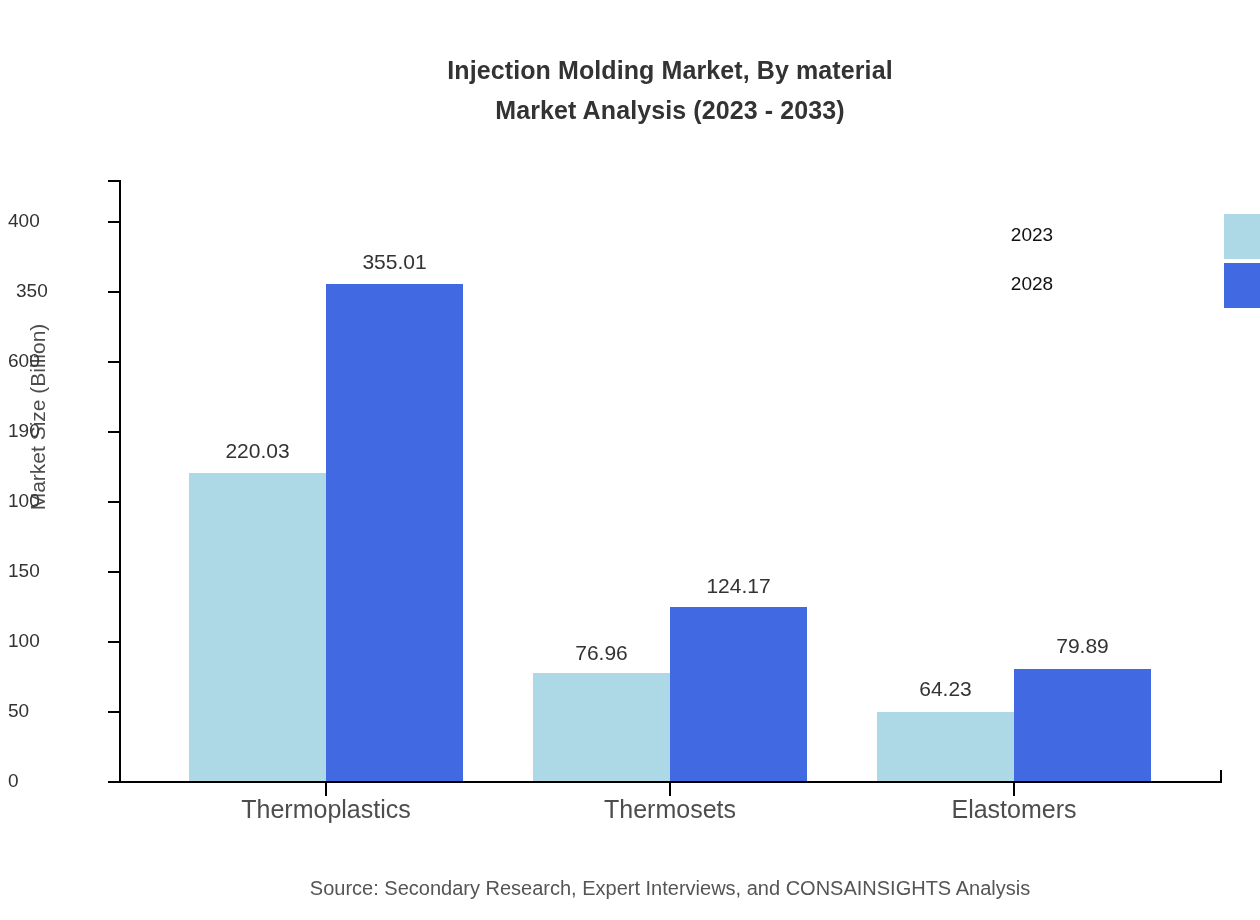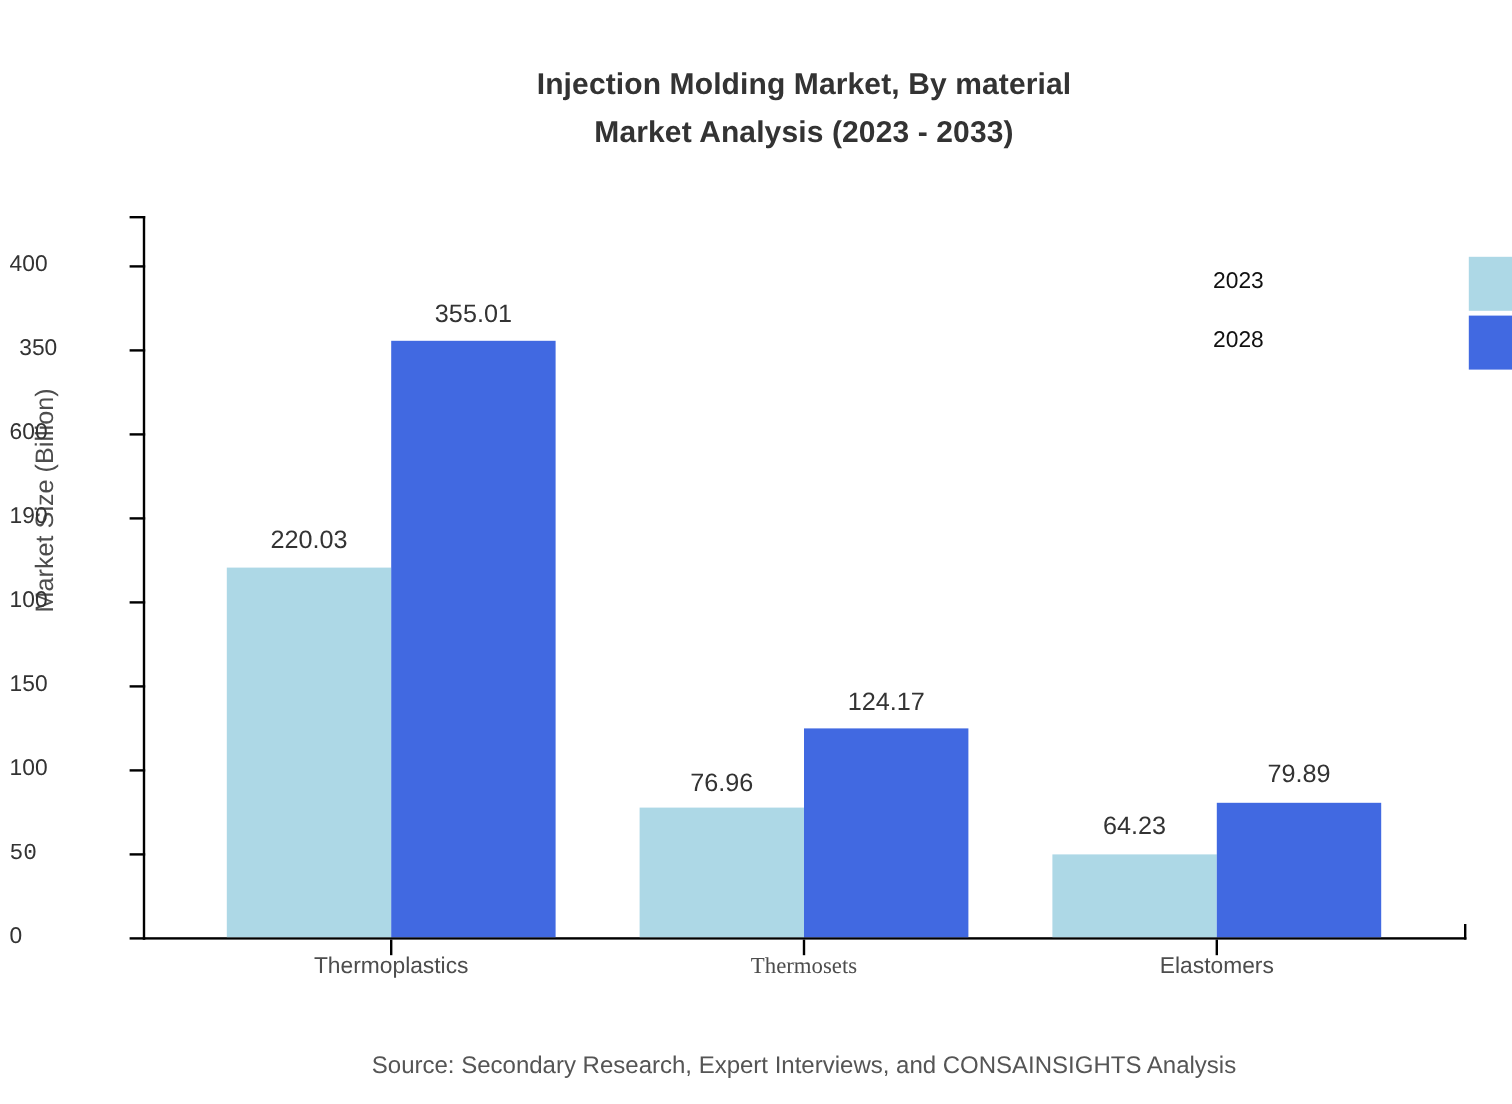--- a/index.html
+++ b/index.html
@@ -90,21 +90,21 @@
   .xtick {
     position: absolute;
     top: 783px;
     width: 2px;
     height: 13px;
     background: #000000;
   }
   .xtick-label {
     position: absolute;
     top: 795px;
-    font-size: 19px;
+    font-size: 25px;
     color: #4d4d4d;
     text-align: center;
     white-space: nowrap;
   }
 
   
   .bar {
     position: absolute;
     bottom: 139px; 
   }
@@ -175,21 +175,21 @@
 
   <div class="axis-y-spine"></div>
   <div class="axis-y-captop"></div>
   <div class="axis-x-spine"></div>
   <div class="axis-x-capend"></div>
 
   <div class="ytick" style="top:781px;"></div>
   <div class="ytick-label" style="left:8px; top:770px; width:92px;">0</div>
 
   <div class="ytick" style="top:711px;"></div>
-  <div class="ytick-label" style="left:8px; top:700px; width:92px;font-family:Liberation Mono, monospace;">50</div>
+  <div class="ytick-label" style="left:8px; top:700px; width:92px;">50</div>
 
   <div class="ytick" style="top:641px;"></div>
   <div class="ytick-label" style="left:8px; top:630px; width:92px;">100</div>
 
   <div class="ytick" style="top:571px;"></div>
   <div class="ytick-label" style="left:8px; top:560px; width:92px;">150</div>
 
   <div class="ytick" style="top:501px;"></div>
   <div class="ytick-label" style="left:8px; top:490px; width:92px;">100</div>
 
@@ -214,21 +214,21 @@
   <div class="xtick" style="left:325px;"></div>
   <div class="xtick-label" style="left:166px; width:320px;">Thermoplastics</div>
 
   <div class="bar s2023" style="left:533px; width:137px; height:108px;"></div>
   <div class="bar-label" style="left:521px; top:641px; width:161px;">76.96</div>
 
   <div class="bar s2033" style="left:670px; width:137px; height:174px;"></div>
   <div class="bar-label" style="left:658px; top:574px; width:161px;">124.17</div>
 
   <div class="xtick" style="left:669px;"></div>
-  <div class="xtick-label" style="left:510px; width:320px;font-family:Liberation Serif, serif;">Thermosets</div>
+  <div class="xtick-label" style="left:510px; width:320px;">Thermosets</div>
 
   <div class="bar s2023" style="left:877px; width:137px; height:69px;"></div>
   <div class="bar-label" style="left:865px; top:677px; width:161px;">64.23</div>
 
   <div class="bar s2033" style="left:1014px; width:137px; height:112px;"></div>
   <div class="bar-label" style="left:1002px; top:634px; width:161px;">79.89</div>
 
   <div class="xtick" style="left:1013px;"></div>
   <div class="xtick-label" style="left:854px; width:320px;">Elastomers</div>
 

